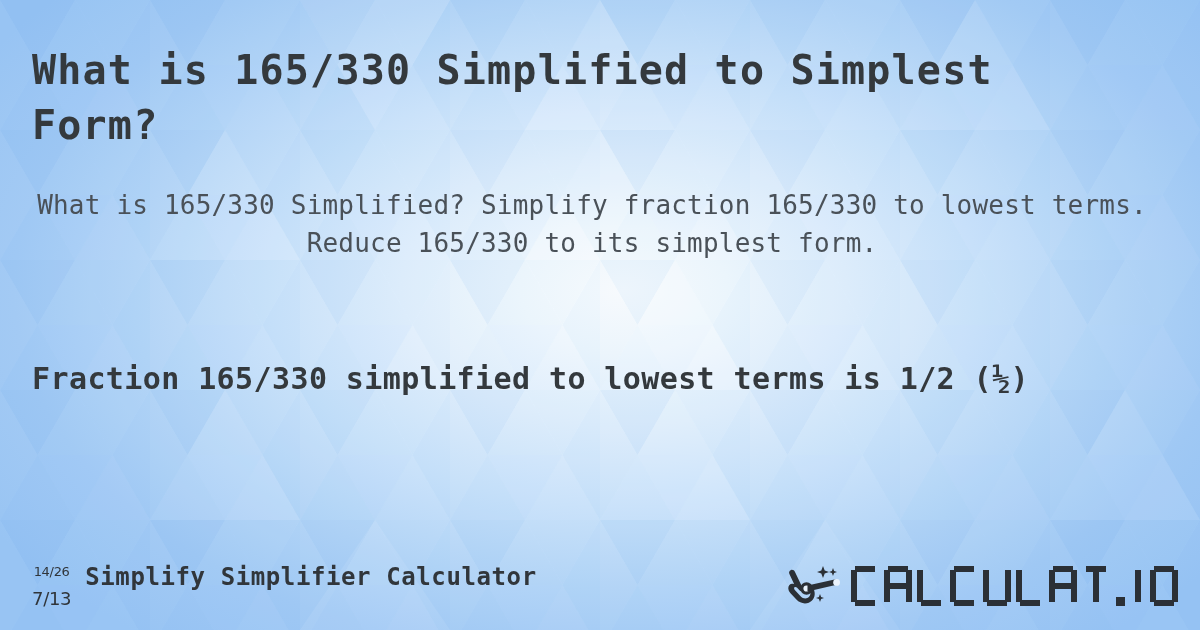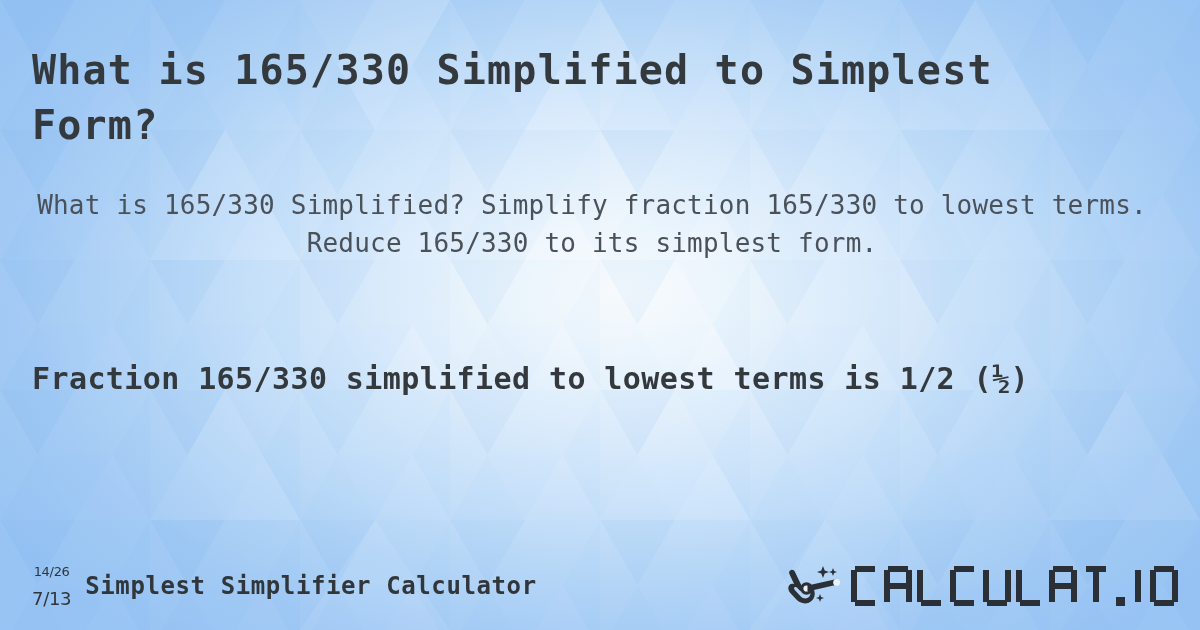--- a/index.html
+++ b/index.html
@@ -81,21 +81,20 @@
   .footer {
     position:absolute;
     left:0; right:0; bottom:0;
     height:92px;
   }
 
   .brand-left {
     position:absolute;
     left:32px; bottom:22px;
     display:flex;
-    align-items:center;
     gap:14px;
   }
 
   .frac-badge {
     font-family:"DejaVu Sans", sans-serif;
     color:#30353a;
     line-height:1;
     display:flex;
     flex-direction:column;
     align-items:center;
@@ -213,21 +212,21 @@
 
   <div class="footer">
 
     <div class="brand-left">
 
       <div class="frac-badge">
         <span class="num">14/26</span>
         <span class="den">7/13</span>
       </div>
 
-      <div class="brand-name">Simplest Simplifier Calculator</div>
+      <div class="brand-name">Simplify Simplifier Calculator</div>
     </div>
 
     <div class="brand-right">
 
       <svg class="wand-icon" viewBox="0 0 62 44">
         <g fill="#2b3036">
 
           <path d="M8,6 C6.2,6.6 5.6,8.4 6.4,10.1 L11.2,20.2 C9.4,19.4 7.6,19.6 6.4,20.9
                    C4.6,22.9 5,26.3 7.3,28.9 L13.4,35.6 C16.6,39.1 21.6,40.4 25.8,38.7
                    C30.4,36.9 32.6,32 31.4,27.3 L30.2,22.6 L26.4,24.2 L27.3,28.1

